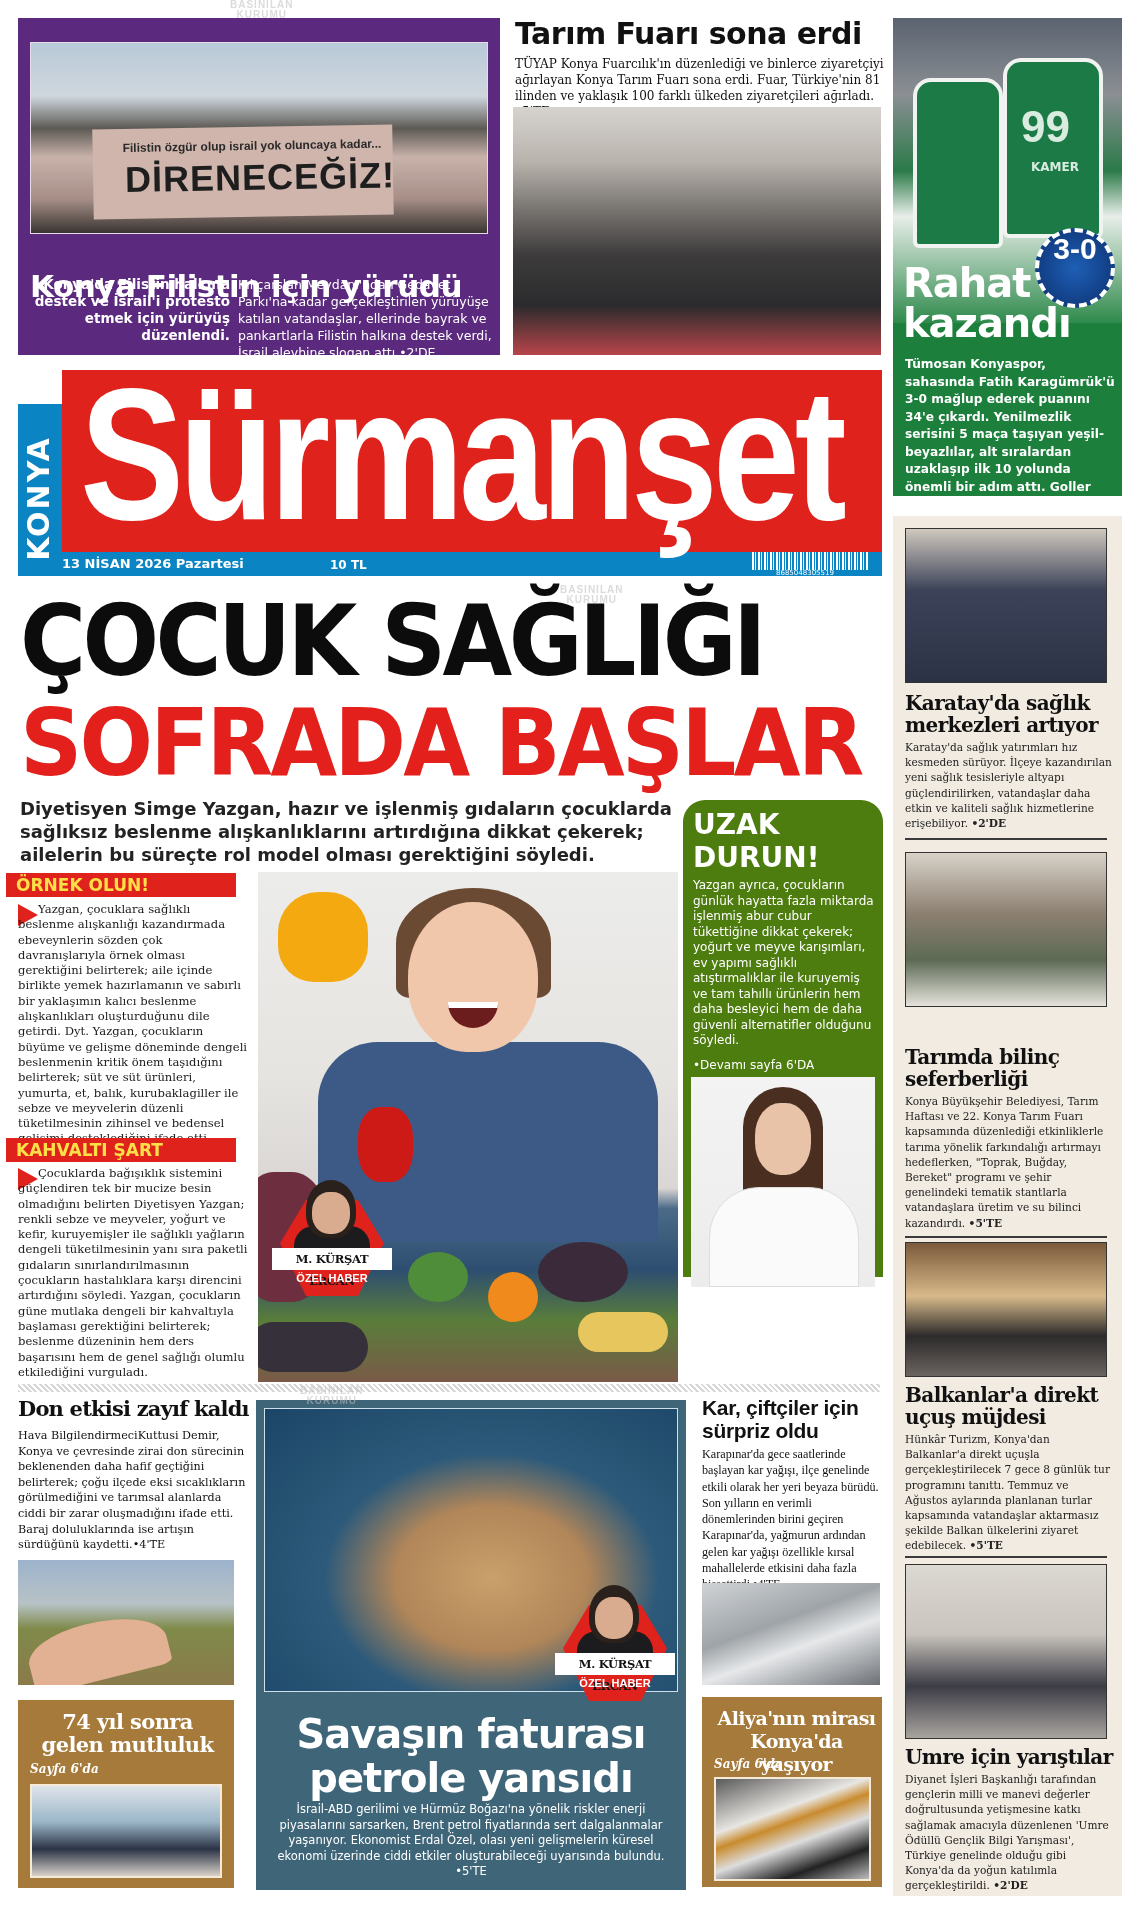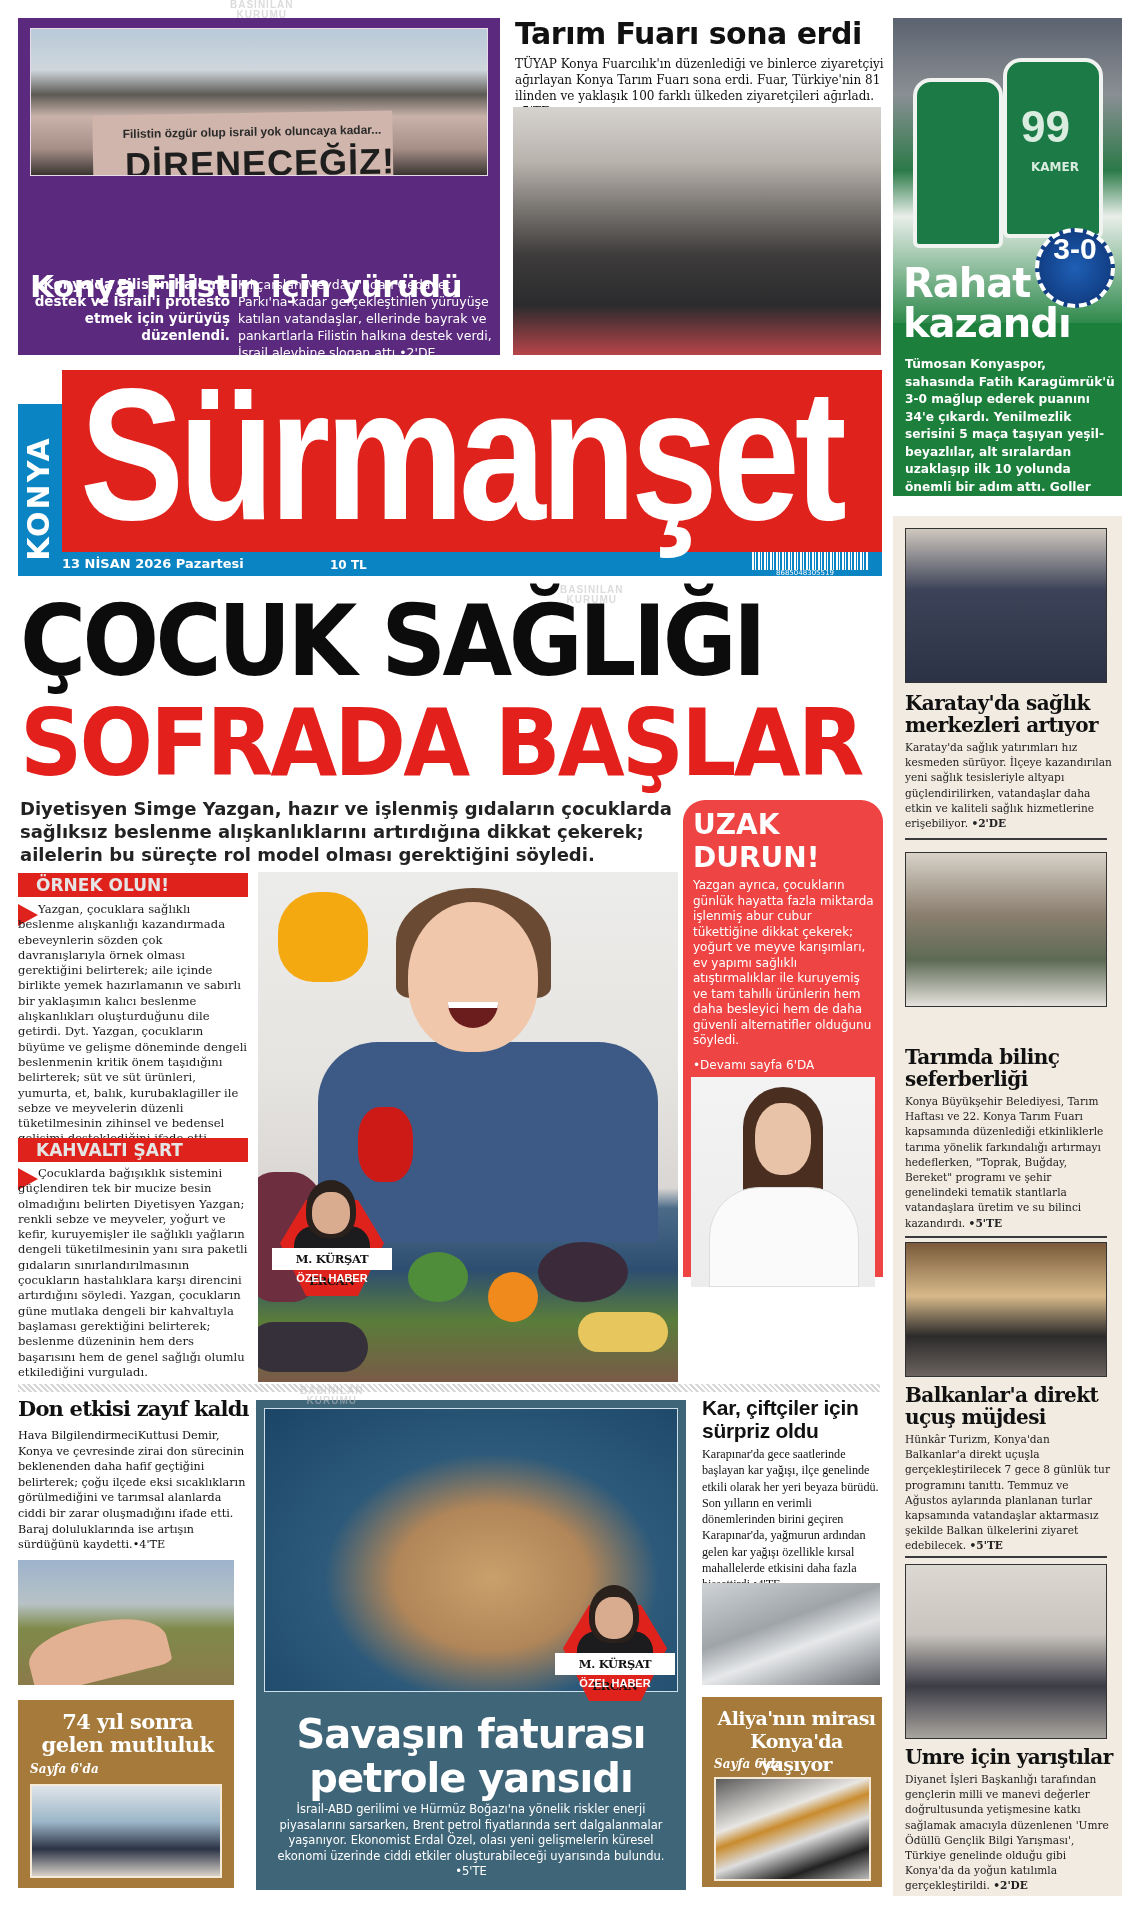--- a/index.html
+++ b/index.html
@@ -3,21 +3,21 @@
 <meta charset="utf-8">
 <style>
   * { box-sizing: border-box; margin: 0; padding: 0; }
   html, body { width: 1140px; height: 1905px; background: #ffffff; overflow: hidden; }
   body { position: relative; font-family: "DejaVu Sans", sans-serif; color: #111; }
   .abs { position: absolute; }
   .photo { position: absolute; overflow: hidden; }
 
   
   #purple { left: 18px; top: 18px; width: 482px; height: 337px; background: #5b2a7e; }
-  #purple .pimg { left: 12px; top: 10px; width: 458px; height: 148px;
+  #purple .pimg { left: 12px; top: 24px; width: 458px; height: 192px;
     background: linear-gradient(180deg,#b9c9d8 0%,#cfd7dd 28%,#5d5a55 45%,#c8b2aa 60%,#a78f88 82%,#3a3532 100%); border: 1px solid #e7dbe9; }
   .banner { position: absolute; left: 62px; top: 84px; width: 300px; height: 90px; background: #cfb5ab; transform: rotate(-1deg); }
   .banner .small { position:absolute; left: 30px; top: 12px; font-size: 12px; font-weight: bold; color:#2a2a2a; font-family:"Liberation Sans",sans-serif; }
   .banner .big { position:absolute; left: 32px; top: 30px; font-size: 36px; font-weight: bold; color:#1e1e1e; letter-spacing: 1px; font-family:"Liberation Sans",sans-serif; }
   #purple h2 { position:absolute; left: 12px; top: 210px; font-size: 31px; font-weight: 900; color: #fff; letter-spacing: -0.5px; font-family: "DejaVu Sans", sans-serif; margin-top: 40px; }
   #purple .lead { position:absolute; left: 12px; top: 258px; width: 200px; text-align: right; color:#fff; font-weight: bold; font-size: 13.5px; line-height: 17px; }
   #purple .body { position:absolute; left: 220px; top: 258px; width: 255px; color:#fff; font-size: 12.5px; line-height: 17px; }
 
   
   #fuar-title { left: 515px; top: 16px; font-size: 30px; font-weight: 900; letter-spacing: -0.5px; }
@@ -46,21 +46,21 @@
   #barcode { left: 752px; top: 552px; width: 116px; height: 18px;
     background: repeating-linear-gradient(90deg,#fff 0 2px,#0b84c3 2px 3px,#fff 3px 4px,#0b84c3 4px 6px); }
   #barcode-num { left: 776px; top: 569px; font-size: 7px; color:#fff; }
 
   
   #hl1 { left: 20px; top: 592px; font-size: 98px; line-height: 98px; font-weight: 900; color:#0c0c0c; letter-spacing: -4px; transform: scaleX(0.92); transform-origin: left top; }
   #hl2 { left: 20px; top: 698px; font-size: 92px; line-height: 92px; font-weight: 900; color:#e3201c; letter-spacing: -3px; transform: scaleX(0.94); transform-origin: left top; }
   #spot { left: 20px; top: 797px; width: 660px; font-size: 18px; line-height: 23px; font-weight: bold; color: #222; }
 
   
-  .redbar { position:absolute; left: 18px; width: 230px; height: 24px; background: #e0221d; color: #e5e5e5; font-weight: 900; font-size: 17px; line-height: 24px; padding-left: 18px; }
+  .redbar { position:absolute; left: 6px; width: 230px; height: 24px; background: #e0221d; color: #fde047; font-weight: 900; font-size: 17px; line-height: 24px; padding-left: 10px; }
   .col-text { position:absolute; left: 18px; width: 232px; font-family: "DejaVu Serif", serif; font-size: 11.6px; line-height: 15.3px; color:#1a1a1a; text-indent: 20px; }
   .tri { position:absolute; left: 18px; width: 0; height: 0; border-top: 11px solid transparent; border-bottom: 11px solid transparent; border-left: 20px solid #e0221d; }
 
   
   #main-img { left: 258px; top: 872px; width: 420px; height: 510px;
     background: linear-gradient(180deg,#ececea 0%,#e6e4e1 40%,#d9d6d3 62%,#4a6a88 66%,#2d4e70 78%,#5a7d3a 88%,#7a5a48 100%); }
   .face { position:absolute; left: 150px; top: 30px; width: 130px; height: 150px; border-radius: 50% 50% 45% 45%; background: #f1c7ab; }
   .hair { position:absolute; left: 138px; top: 16px; width: 155px; height: 110px; border-radius: 50% 50% 10% 10%; background: #6b4a34; }
   .mouth { position:absolute; left: 190px; top: 130px; width: 50px; height: 26px; border-radius: 0 0 30px 30px; background: #6b1d1d; border-top: 6px solid #fff; }
   .pepper-y { position:absolute; left: 20px; top: 20px; width: 90px; height: 90px; border-radius: 45% 45% 40% 40%; background: #f4a911; }
@@ -70,21 +70,21 @@
 
   .byline { position:absolute; width: 120px; height: 118px; }
   .byline .hex { position:absolute; left: 8px; top: 20px; width: 104px; height: 96px; background: #e0221d; clip-path: polygon(25% 0,75% 0,100% 45%,75% 100%,25% 100%,0 45%); }
   .byline .head { position:absolute; left: 34px; top: 0; width: 50px; height: 58px; border-radius: 50% 50% 40% 40%; background: #2a211c; }
   .byline .face2 { position:absolute; left: 40px; top: 12px; width: 38px; height: 42px; border-radius: 45%; background: #d9ac90; }
   .byline .suit { position:absolute; left: 22px; top: 46px; width: 76px; height: 36px; background: #1c1c1e; border-radius: 20px 20px 0 0; }
   .byline .name { position:absolute; left: 0; top: 68px; width: 120px; height: 22px; background: #fff; font-family: "DejaVu Serif", serif; font-size: 11.5px; line-height: 22px; text-align: center; font-weight: bold; color:#111; letter-spacing: -0.3px; }
   .byline .tag { position:absolute; left: 0; top: 92px; width: 120px; text-align:center; color:#fff; font-weight: bold; font-size: 11px; font-family: "Liberation Sans", sans-serif; }
 
   
-  #uzak { left: 683px; top: 800px; width: 200px; height: 477px; background: #ef4444; border-radius: 22px 22px 0 0; }
+  #uzak { left: 683px; top: 800px; width: 200px; height: 477px; background: #4d7c0f; border-radius: 22px 22px 0 0; }
   #uzak h3 { position:absolute; left: 10px; top: 8px; font-size: 28px; line-height: 33px; color:#fff; font-weight: 900; }
   #uzak .utext { position:absolute; left: 10px; top: 78px; width: 182px; font-size: 12px; line-height: 15.5px; color:#fff; }
   #uzak .more { position:absolute; left: 10px; top: 258px; font-size: 12px; color:#fff; }
   #uzak .portrait { left: 8px; top: 277px; width: 184px; height: 210px; background: linear-gradient(180deg,#f3f3f3 0%,#ececec 100%); }
   .p-hair { position:absolute; left: 52px; top: 10px; width: 80px; height: 120px; border-radius: 40px 40px 10px 10px; background: #4a2e20; }
   .p-face { position:absolute; left: 64px; top: 26px; width: 56px; height: 72px; border-radius: 45%; background: #e9c3a8; }
   .p-coat { position:absolute; left: 18px; top: 110px; width: 150px; height: 100px; background: #fafafa; border-radius: 50px 50px 0 0; border: 1px solid #ddd; }
 
   
   #sidebar { left: 893px; top: 516px; width: 229px; height: 1380px; background: #f2ebe1; }

